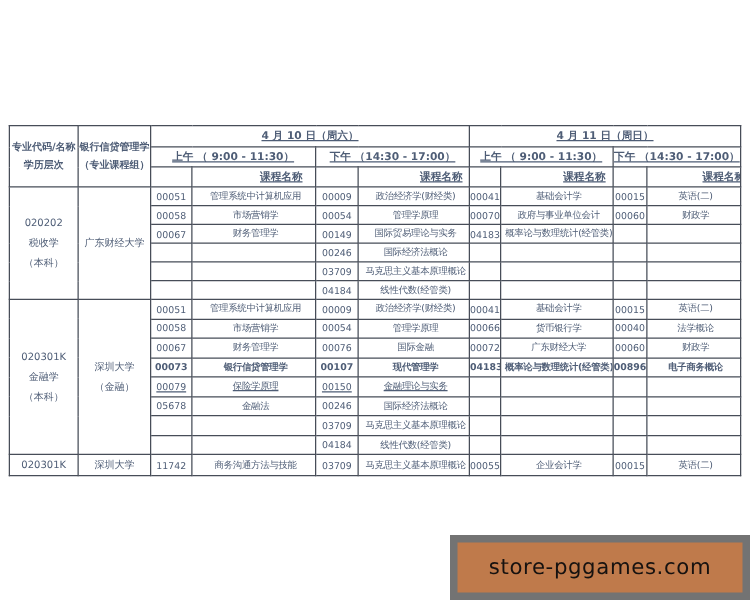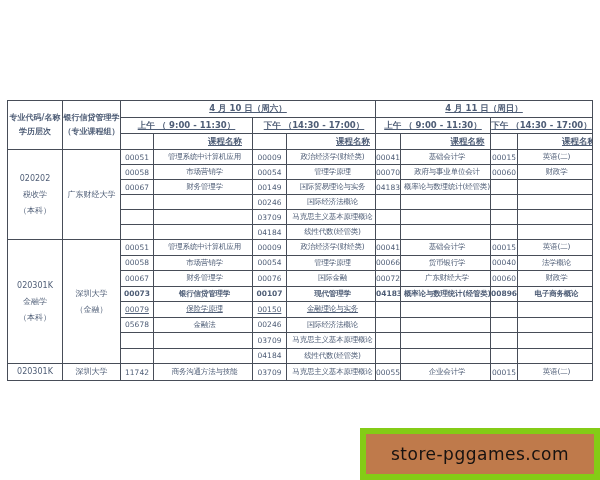--- a/index.html
+++ b/index.html
@@ -57,21 +57,21 @@
     font-size: 7.5px;
     white-space: nowrap;
     letter-spacing: -0.2px;
   }
   .watermark-panel {
     position: absolute;
     right: 0;
     bottom: 0;
     width: 240px;
     height: 52px;
-    background: #84cc16;
+    background: #737373;
     display: flex;
     align-items: center;
     justify-content: center;
   }
   .watermark-badge {
     width: 228px;
     height: 40px;
     background: #bf7a4b;
     color: #161210;
     font-size: 17px;

